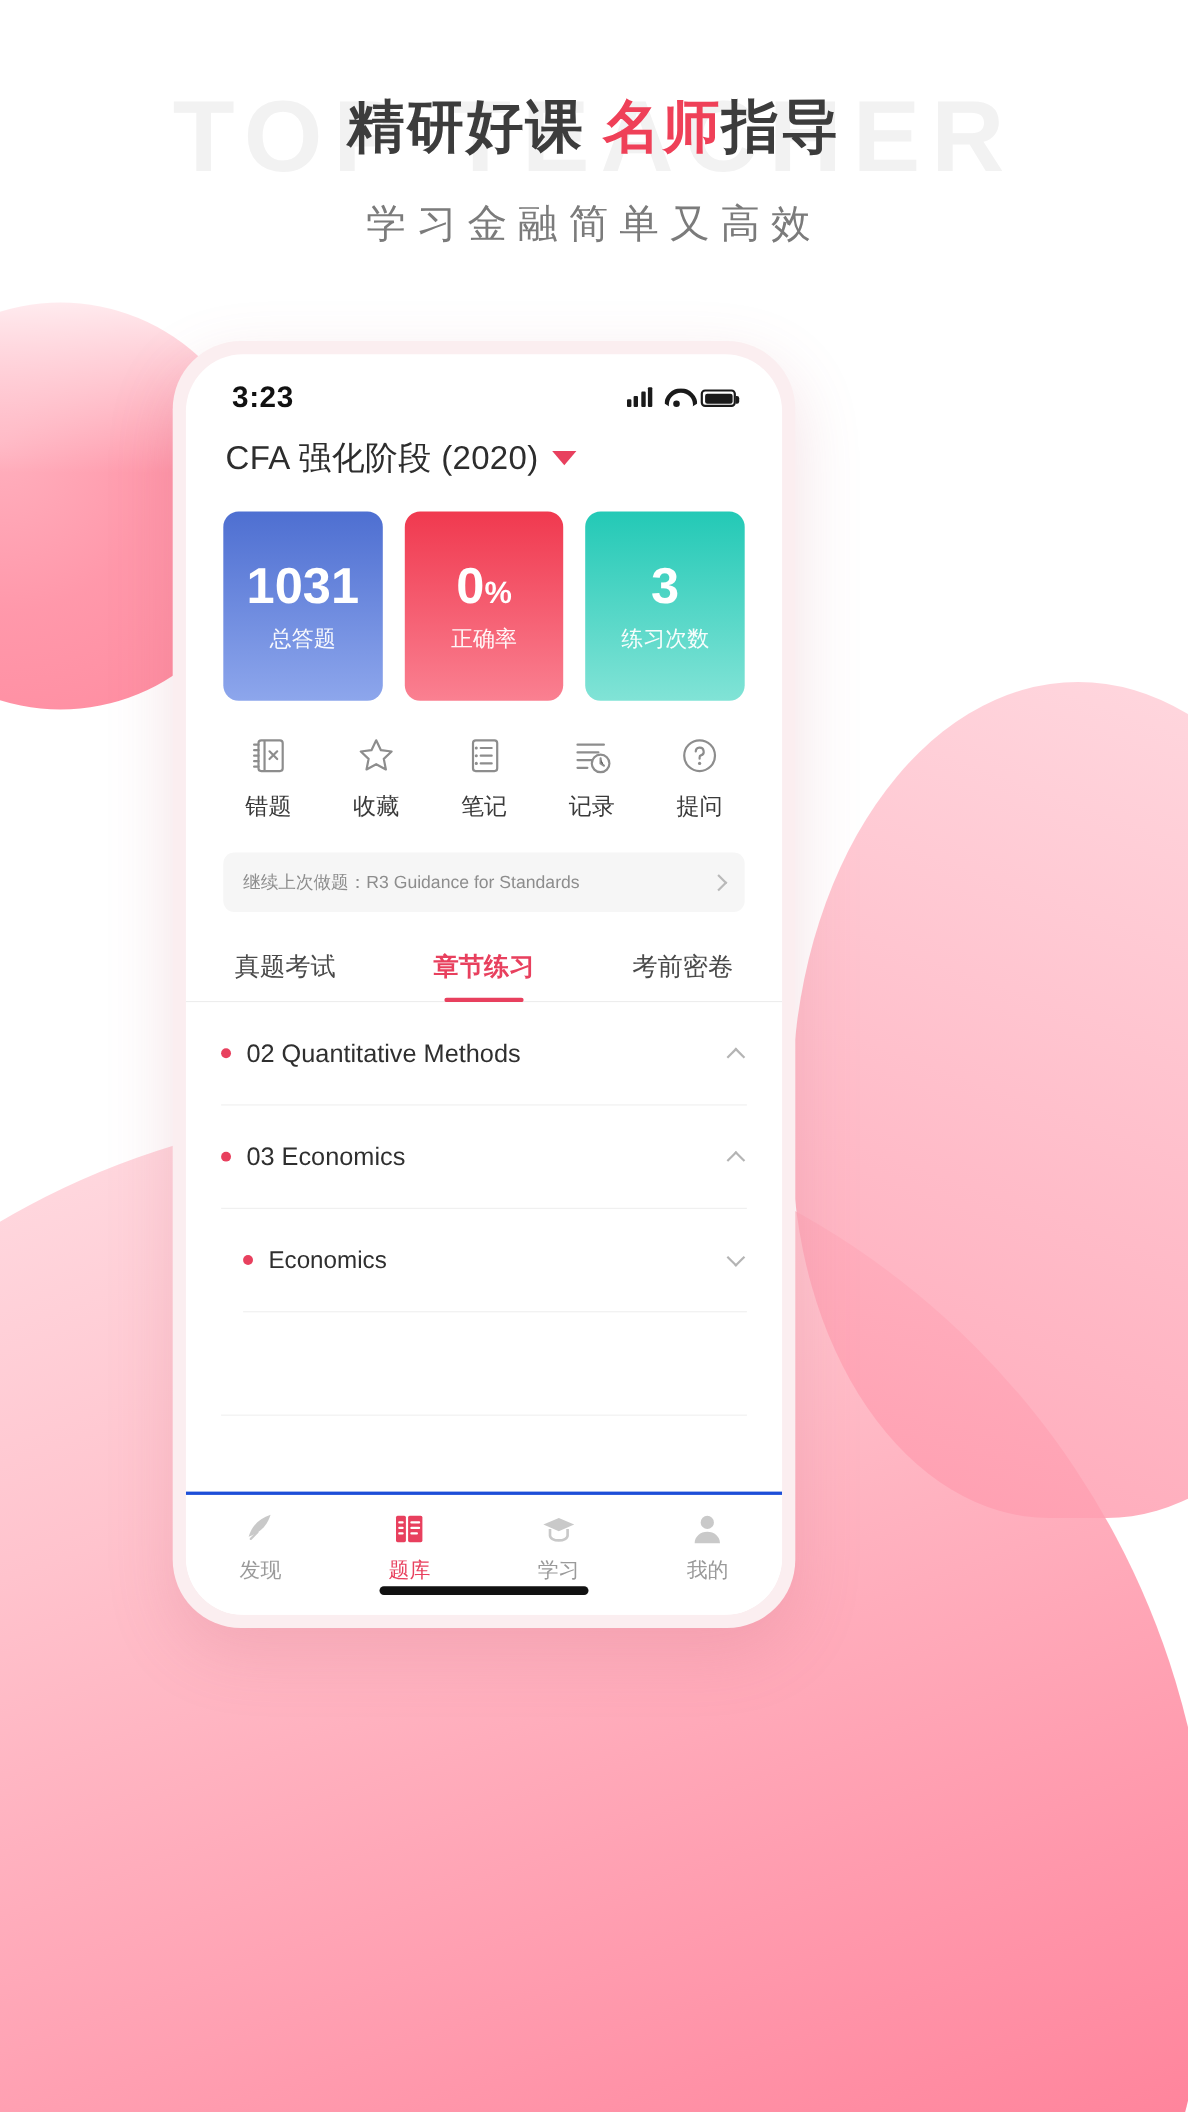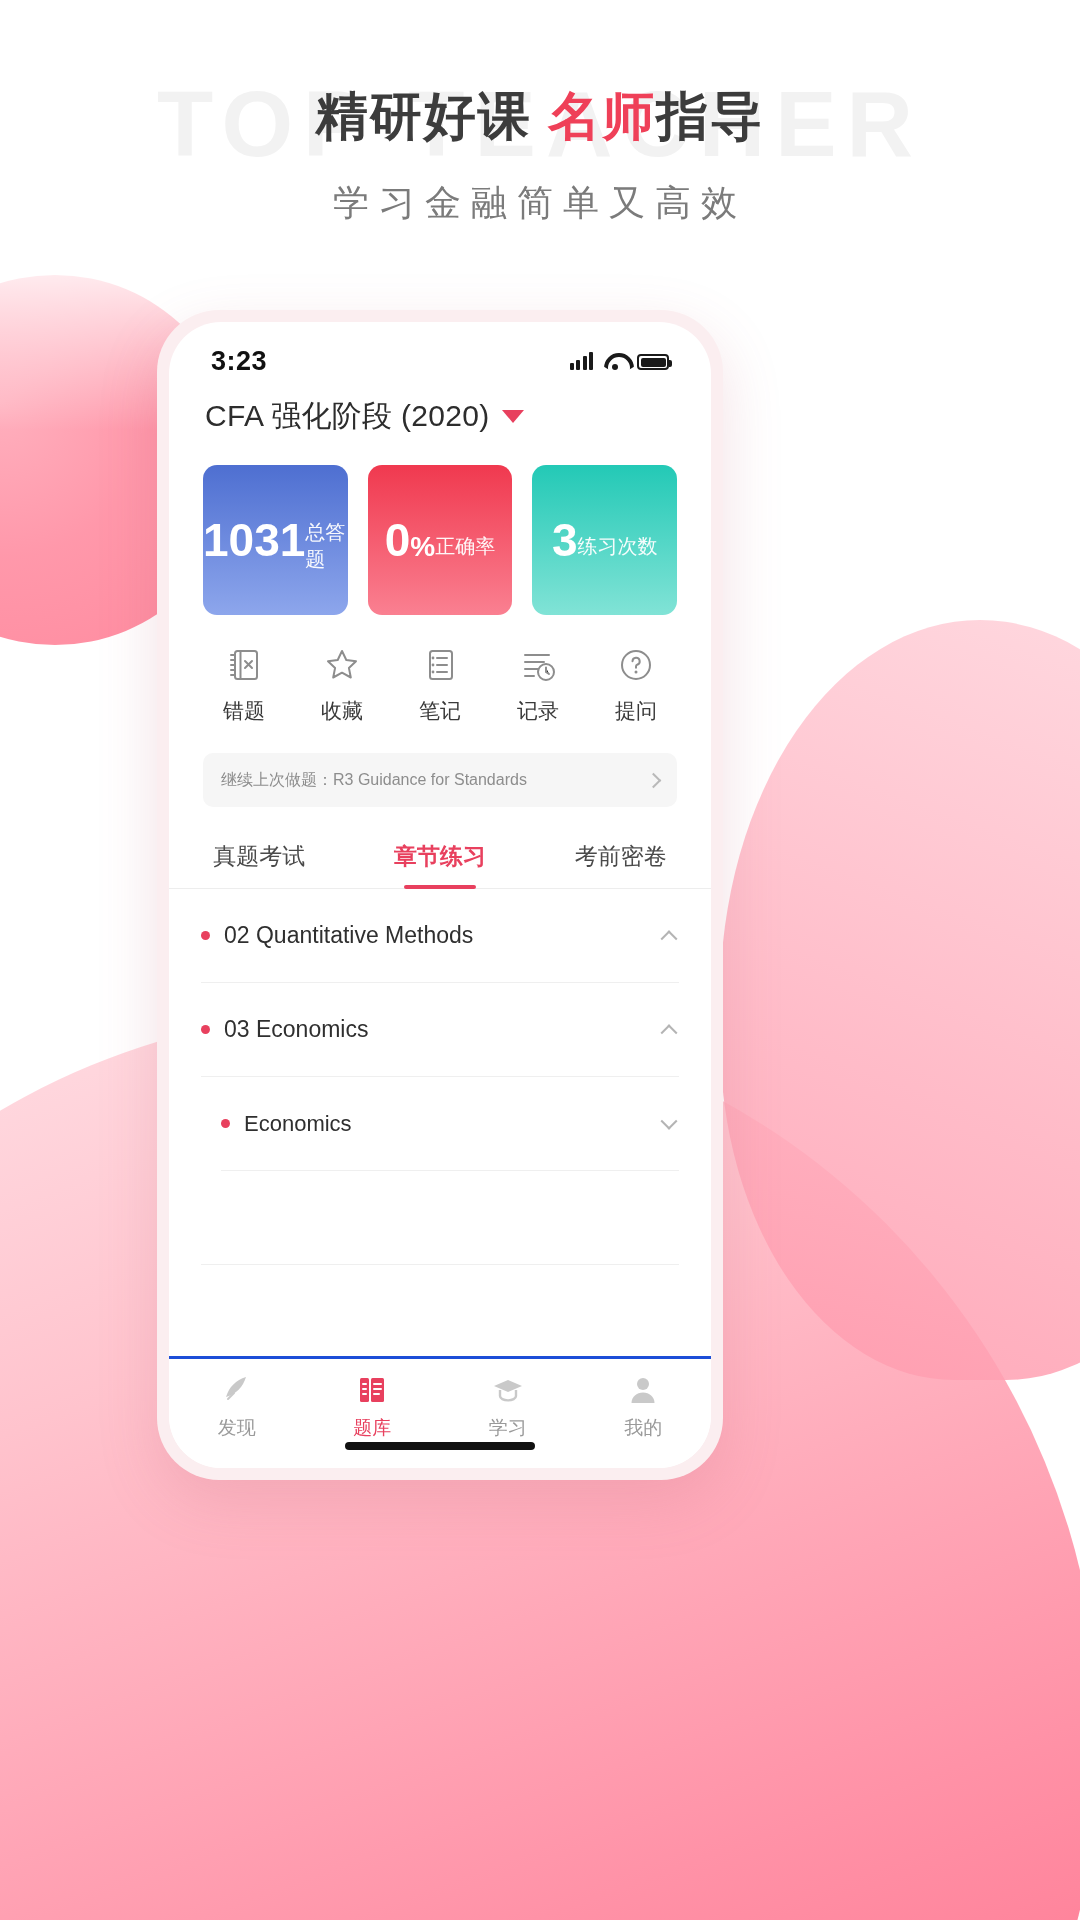--- a/index.html
+++ b/index.html
@@ -109,22 +109,22 @@
   }
   .app-title { font-size:30px; color:#2d2d2d; letter-spacing:.3px; }
   .caret-down {
     width:0; height:0; border-left:11px solid transparent;
     border-right:11px solid transparent; border-top:13px solid #e8405e;
   }
 
   
   .stats { flex:none; display:flex; gap:20px; padding:22px 34px 0 34px; }
   .stat {
-    flex:1; height:150px; border-radius:14px;
-    display:flex; align-items:center; justify-content:center;
+    flex:1; height:172px; border-radius:14px;
+    display:flex; flex-direction:column; align-items:center; justify-content:center;
     color:#fff;
   }
   .stat-num { font-size:46px; font-weight:bold; line-height:1; }
   .stat-num .pct { font-size:28px; font-weight:bold; }
   .stat-label { font-size:20px; margin-top:12px; opacity:.95; }
   .stat.blue  { background:linear-gradient(180deg,#4e6fd1 0%, #8da6ec 100%); }
   .stat.red   { background:linear-gradient(180deg,#f0394f 0%, #fa8091 100%); }
   .stat.teal  { background:linear-gradient(180deg,#23c9b6 0%, #81e3d6 100%); }
 
   

